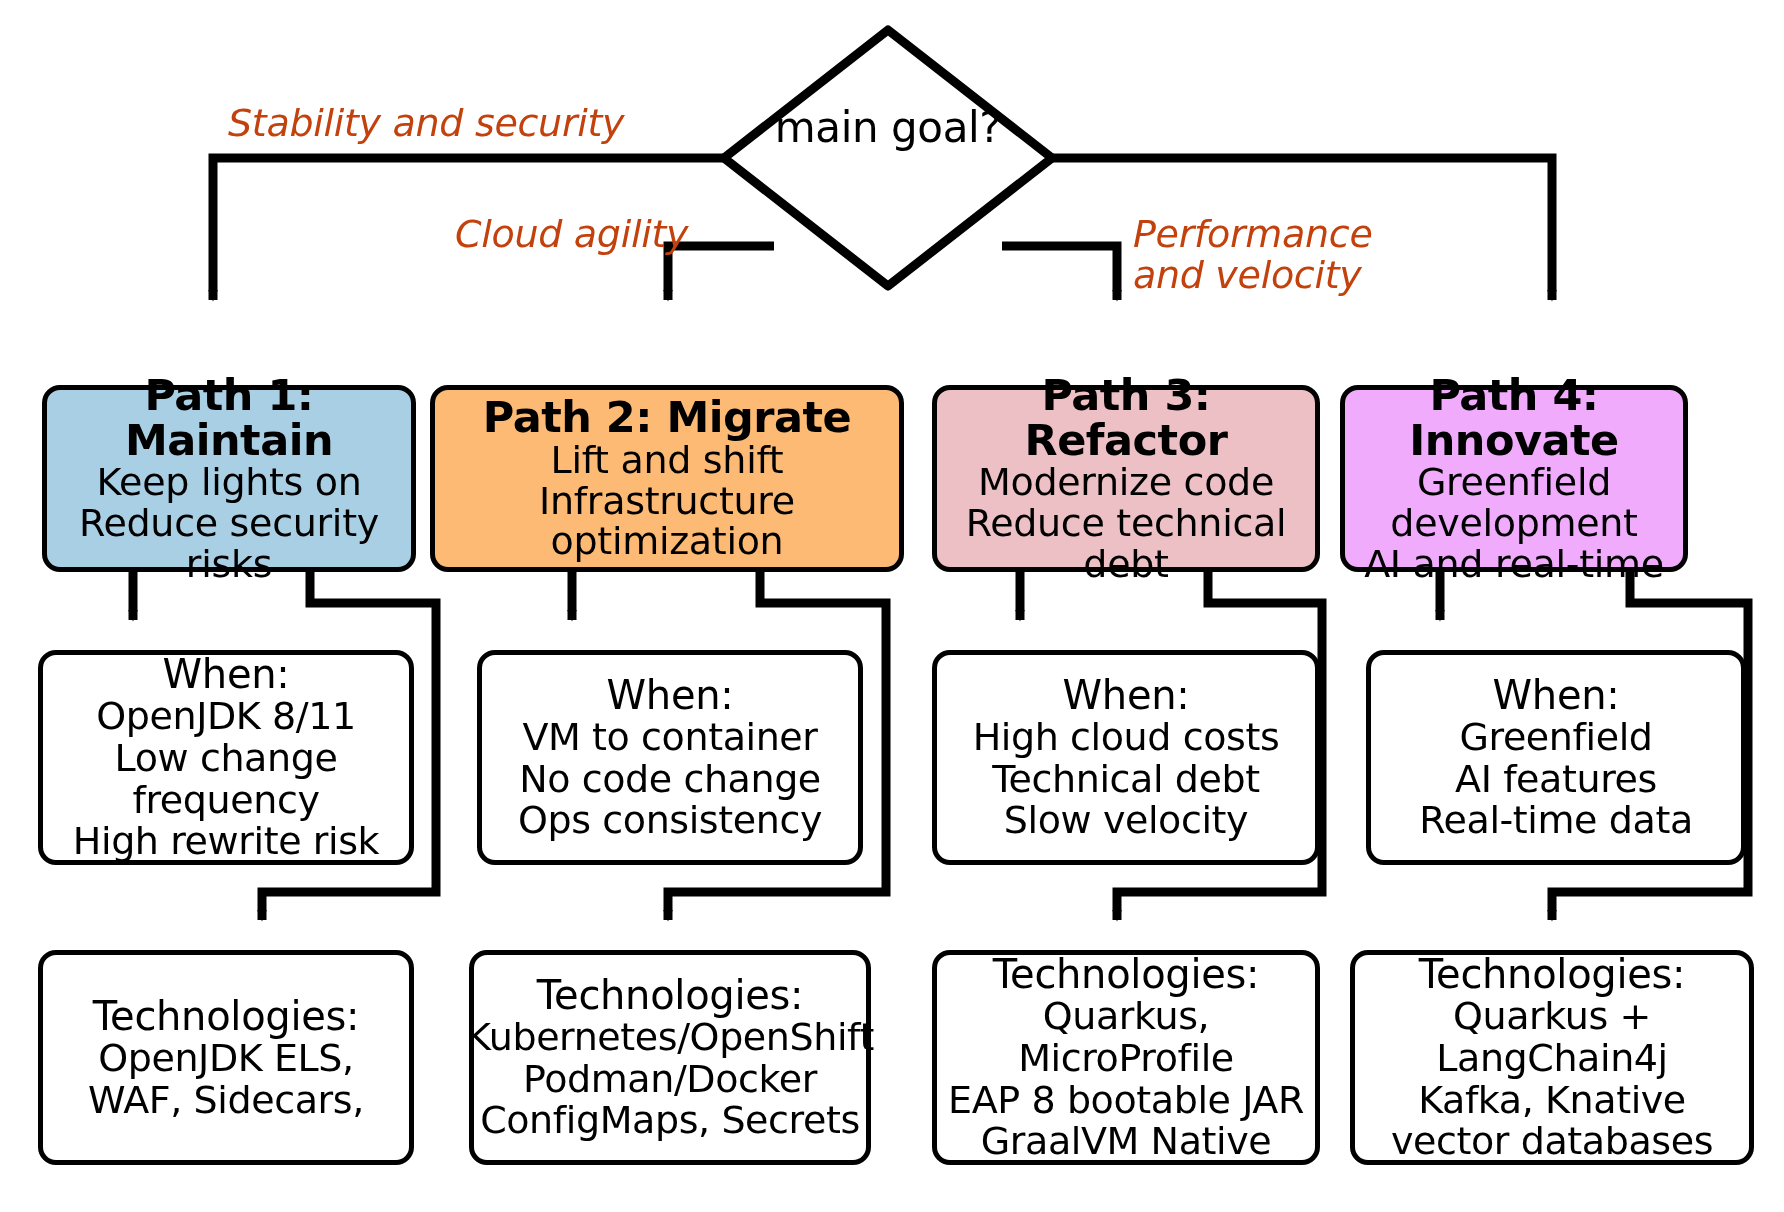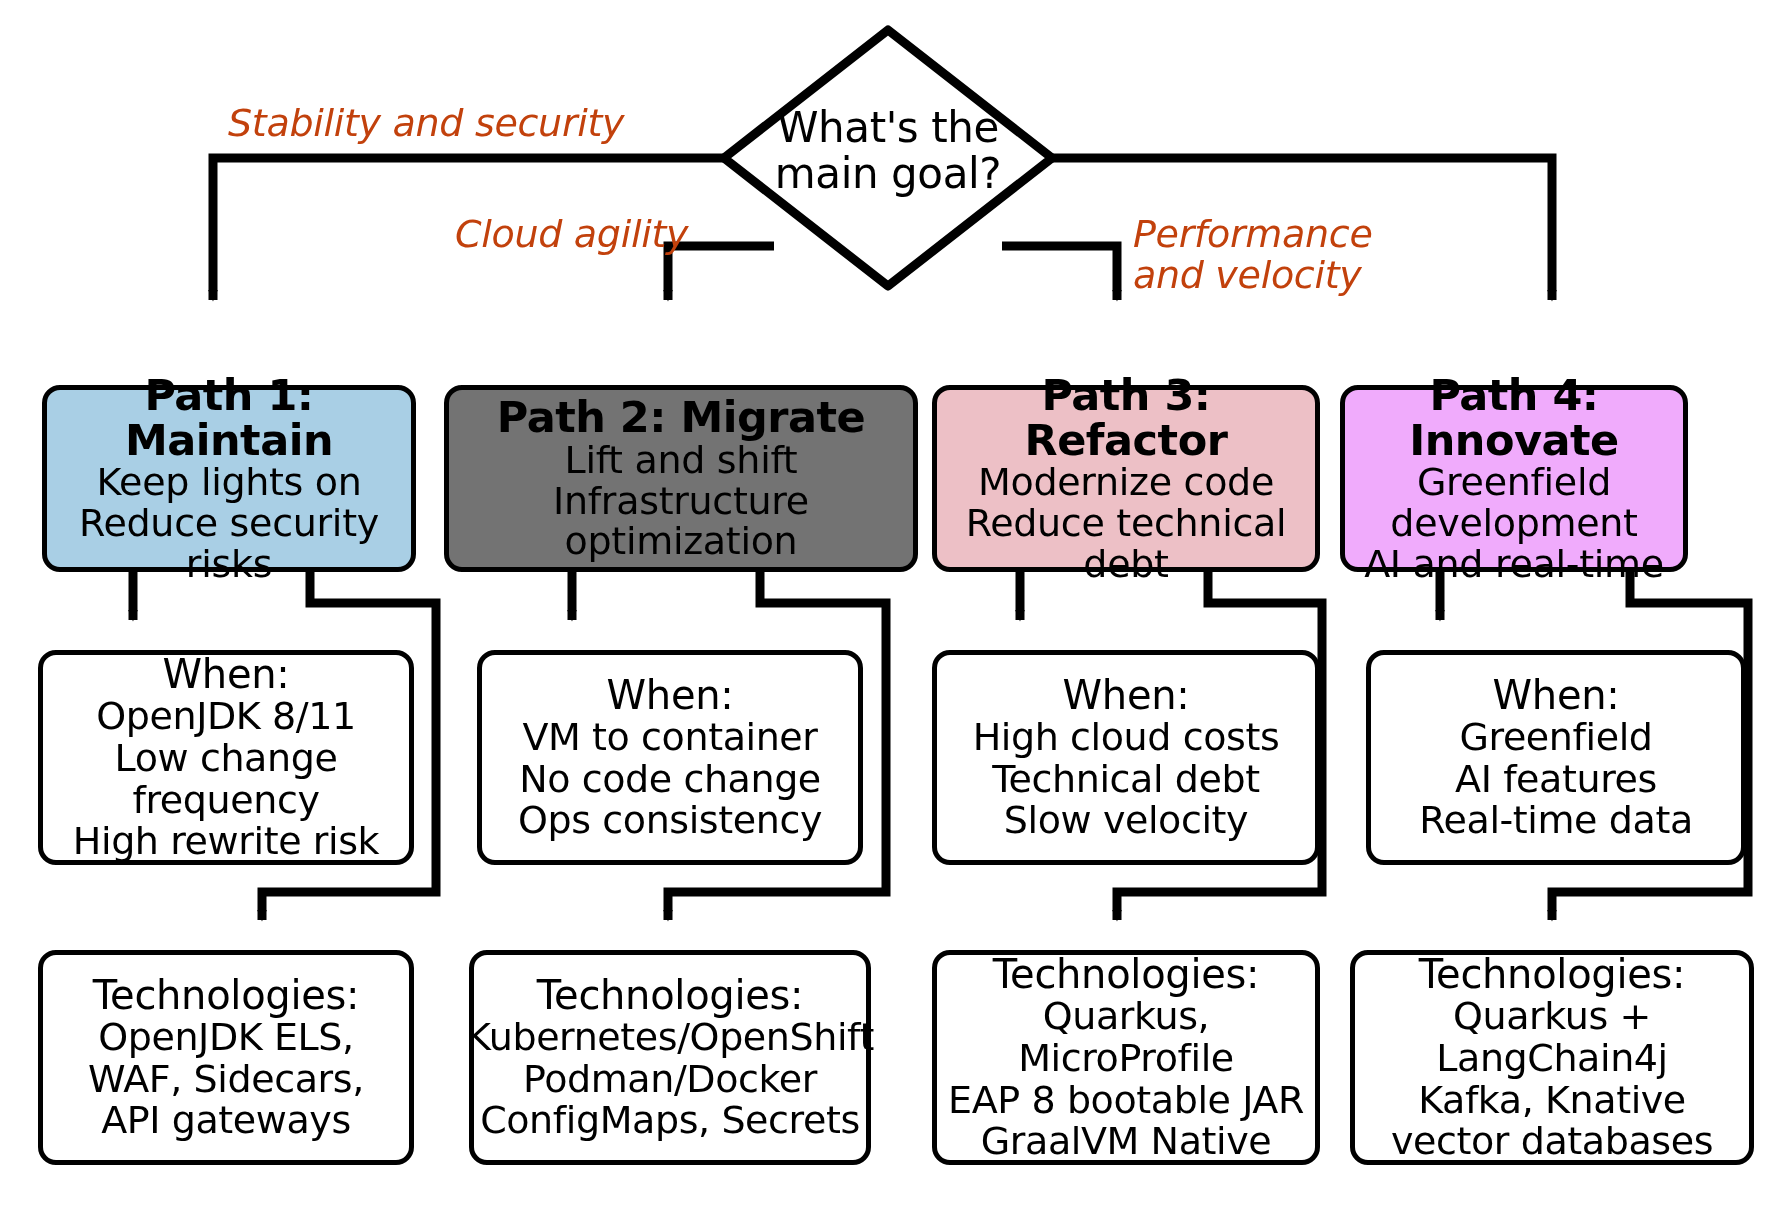--- a/index.html
+++ b/index.html
@@ -55,21 +55,20 @@
 
       <path d="M1020,572 L1020,620" marker-end="url(#ah)"></path>
       <path d="M1208,572 L1208,603 L1322,603 L1322,892 L1117,892 L1117,920" marker-end="url(#ah)"></path>
 
       <path d="M1440,572 L1440,620" marker-end="url(#ah)"></path>
       <path d="M1630,572 L1630,603 L1748,603 L1748,892 L1552,892 L1552,920" marker-end="url(#ah)"></path>
     </g>
   </svg>
 
   <div class="diamond-text" style="left:744px;top:105px;width:288px;">
-    <div>What's the</div>
     <div>main goal?</div>
   </div>
 
   <div class="edge-label" style="left:228px;top:103px;">Stability and security</div>
   <div class="edge-label" style="left:455px;top:214px;">Cloud agility</div>
   <div class="edge-label" style="left:1133px;top:214px;">Performance
 and velocity</div>
 
   <div class="node" style="left: 42px; top: 385px; width: 374px; height: 187px; background: rgb(169, 207, 229);">
     <div class="title">Path 1: Maintain</div>
@@ -81,24 +80,23 @@
     <div class="hdr">When:</div>
     <div class="ln">OpenJDK 8/11</div>
     <div class="ln">Low change frequency</div>
     <div class="ln">High rewrite risk</div>
   </div>
 
   <div class="node" style="left:38px;top:950px;width:376px;height:215px;">
     <div class="hdr">Technologies:</div>
     <div class="ln">OpenJDK ELS,</div>
     <div class="ln">WAF, Sidecars,</div>
-    <div class="ln">API gateways</div>
   </div>
 
-  <div class="node" style="left: 444px; top: 385px; width: 474px; height: 187px; background: #737373;">
+  <div class="node" style="left: 430px; top: 385px; width: 474px; height: 187px; background: #fdba74;">
     <div class="title">Path 2: Migrate</div>
     <div class="sub">Lift and shift</div>
     <div class="sub">Infrastructure optimization</div>
   </div>
 
   <div class="node" style="left:477px;top:650px;width:386px;height:215px;">
     <div class="hdr">When:</div>
     <div class="ln">VM to container</div>
     <div class="ln">No code change</div>
     <div class="ln">Ops consistency</div>

